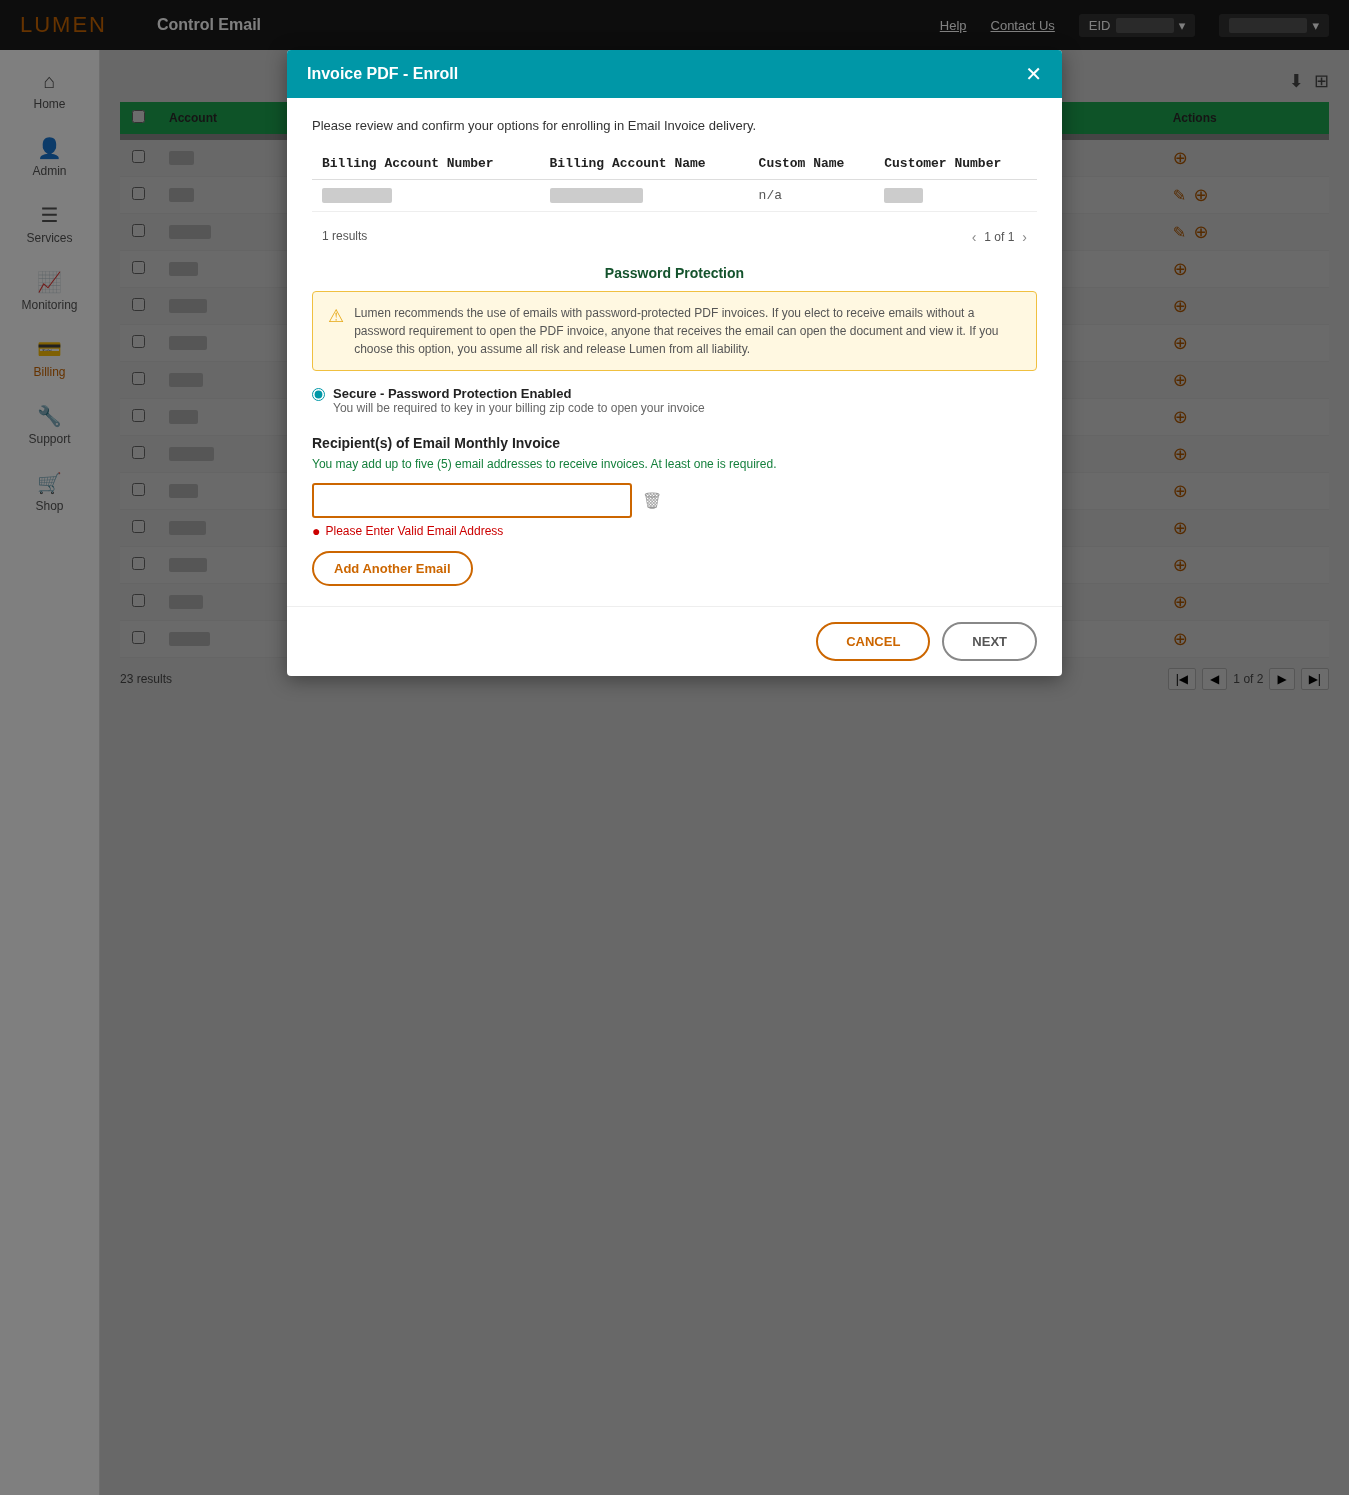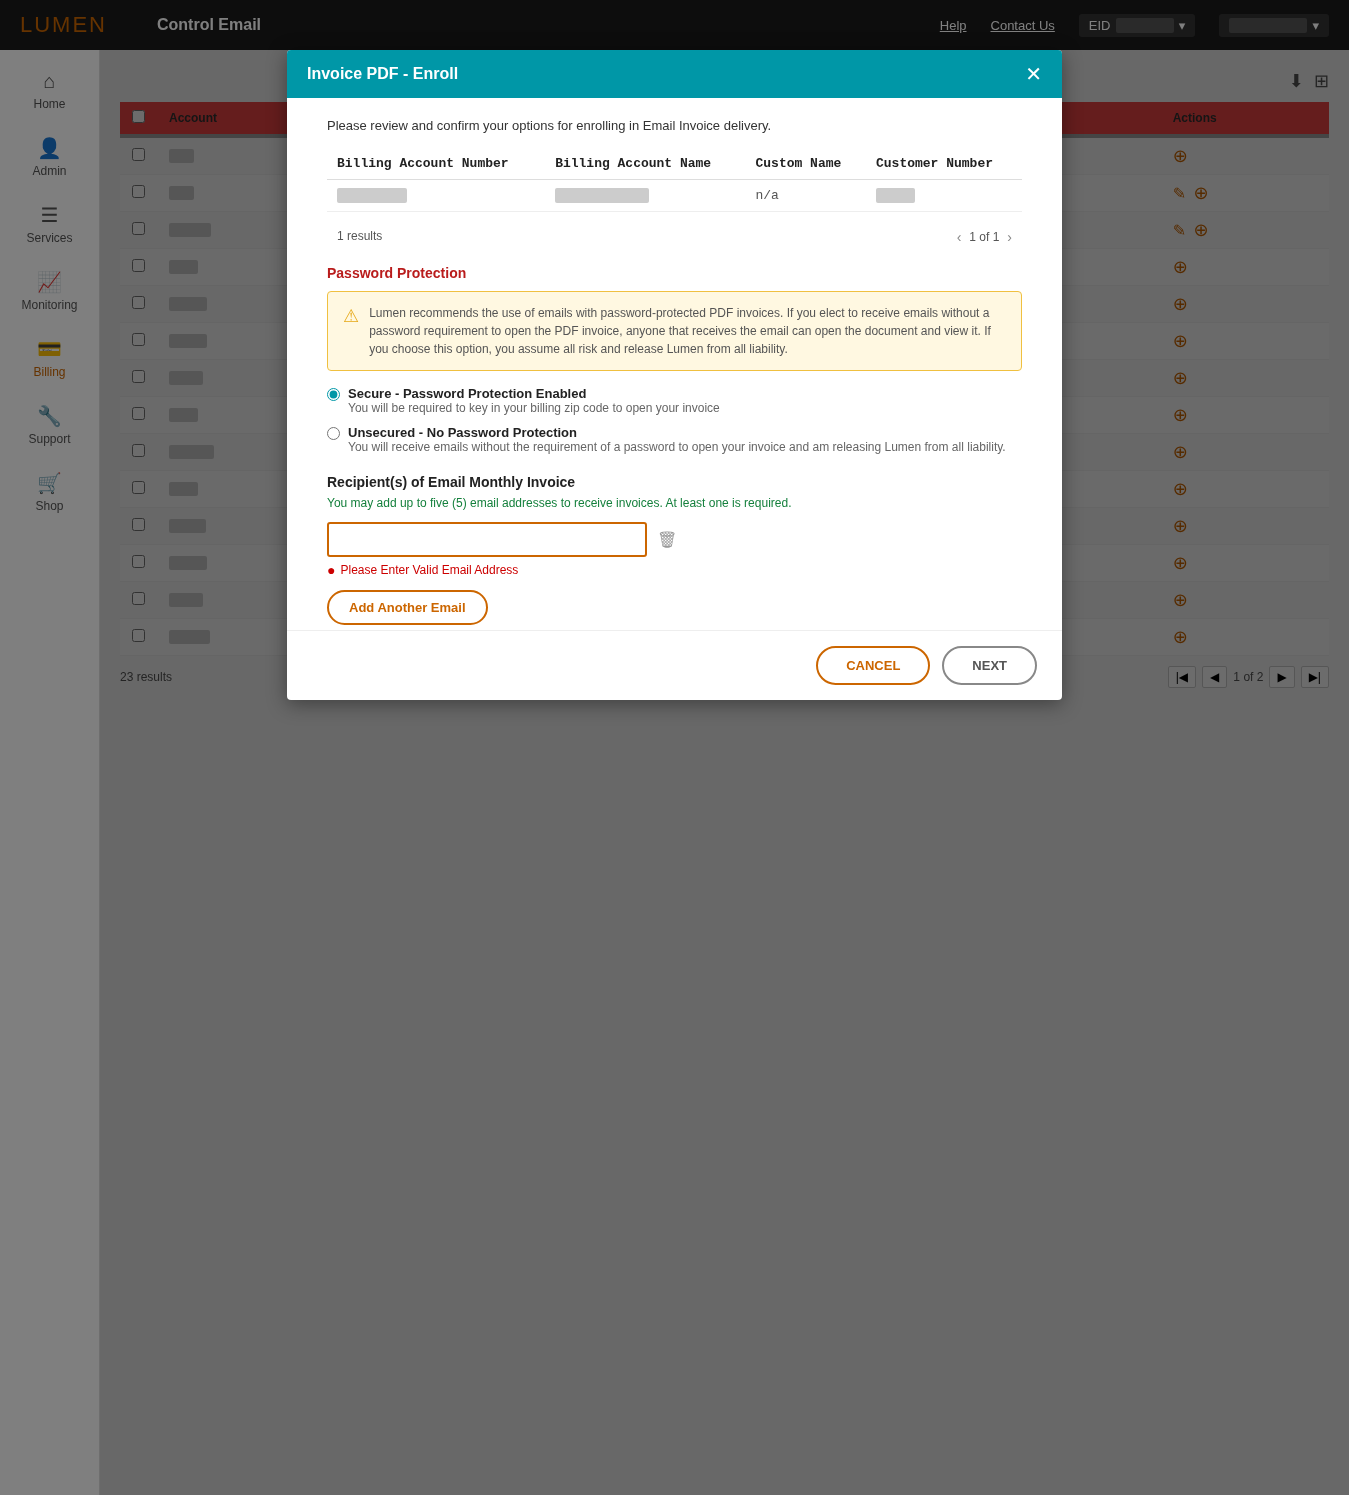--- a/index.html
+++ b/index.html
@@ -141,21 +141,21 @@
     }
     .modal-close {
       color: white;
       font-size: 20px;
       cursor: pointer;
       background: none;
       border: none;
       line-height: 1;
     }
     .modal-body {
-      padding: 20px 40px;
+      padding: 20px 25px;
       overflow-y: auto;
       flex: 1;
     }
 
     .modal-desc {
       font-size: 13px;
       color: #333;
       margin-bottom: 15px;
     }
 
@@ -205,22 +205,23 @@
     .pagination-arrow {
       cursor: pointer;
       color: #888;
       font-size: 14px;
     }
 
     
     .section-heading {
       font-size: 14px;
       font-weight: bold;
-      color: #b91c1c;
+      color: #14532d;
       margin-bottom: 10px;
+      text-align: center;
     }
 
     
     .warning-box {
       background: #fff8e1;
       border: 1px solid #f0c040;
       border-radius: 4px;
       padding: 12px 15px;
       display: flex;
       gap: 10px;
@@ -352,24 +353,24 @@
       cursor: pointer;
     }
 
     
     .bg-table {
       width: 100%;
       border-collapse: collapse;
       font-size: 12px;
     }
     .bg-table th {
-      background: #ef4444;
+      background: #22c55e;
       padding: 8px 12px;
       text-align: left;
-      border-bottom: 4px solid #a3a3a3;
+      border-bottom: 6px solid #a3a3a3;
       font-weight: bold;
       font-size: 12px;
       color: #333;
     }
     .bg-table td {
       padding: 7px 12px;
       border-bottom: 1px solid #eee;
       color: #444;
     }
     .bg-table tr:nth-child(even) td { background: #fafafa; }
@@ -741,27 +742,20 @@
       </div>
 
       <div class="radio-group">
         <div class="radio-option">
           <input type="radio" name="password" id="secure" checked="" style="accent-color: rgb(0, 151, 167);">
           <div class="radio-label-block">
             <div class="radio-label">Secure - Password Protection Enabled</div>
             <div class="radio-desc">You will be required to key in your billing zip code to open your invoice</div>
           </div>
         </div>
-        <div class="radio-option">
-          <input type="radio" name="password" id="unsecured" style="">
-          <div class="radio-label-block">
-            <div class="radio-label">Unsecured - No Password Protection</div>
-            <div class="radio-desc">You will receive emails without the requirement of a password to open your invoice and am releasing Lumen from all liability.</div>
-          </div>
-        </div>
       </div>
 
       <div class="recipients-section">
         <div class="recipients-title">Recipient(s) of Email Monthly Invoice</div>
         <div class="recipients-desc">You may add up to five (5) email addresses to receive invoices. At least one is required.</div>
 
         <div class="email-input-row">
           <input type="email" class="email-input" value="" style="">
           <span class="delete-icon">🗑</span>
         </div>

